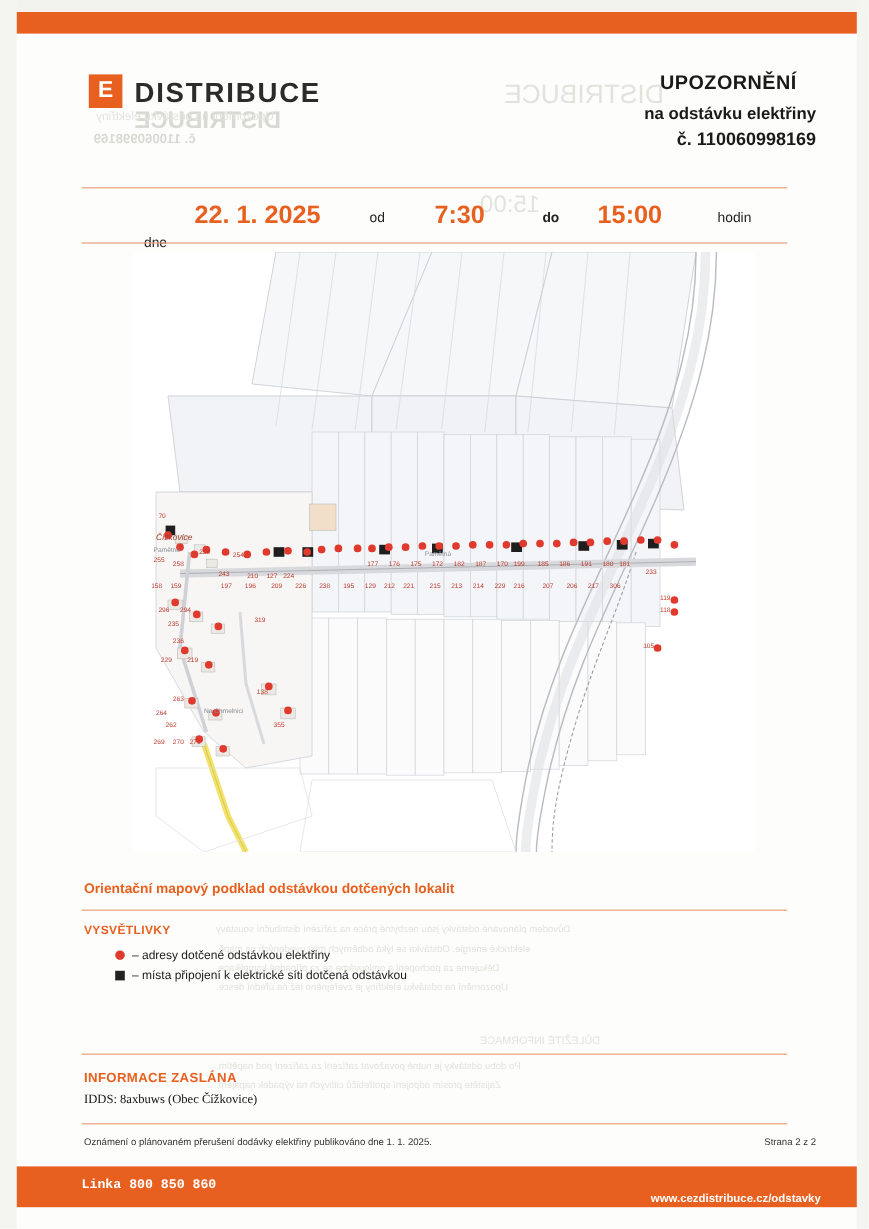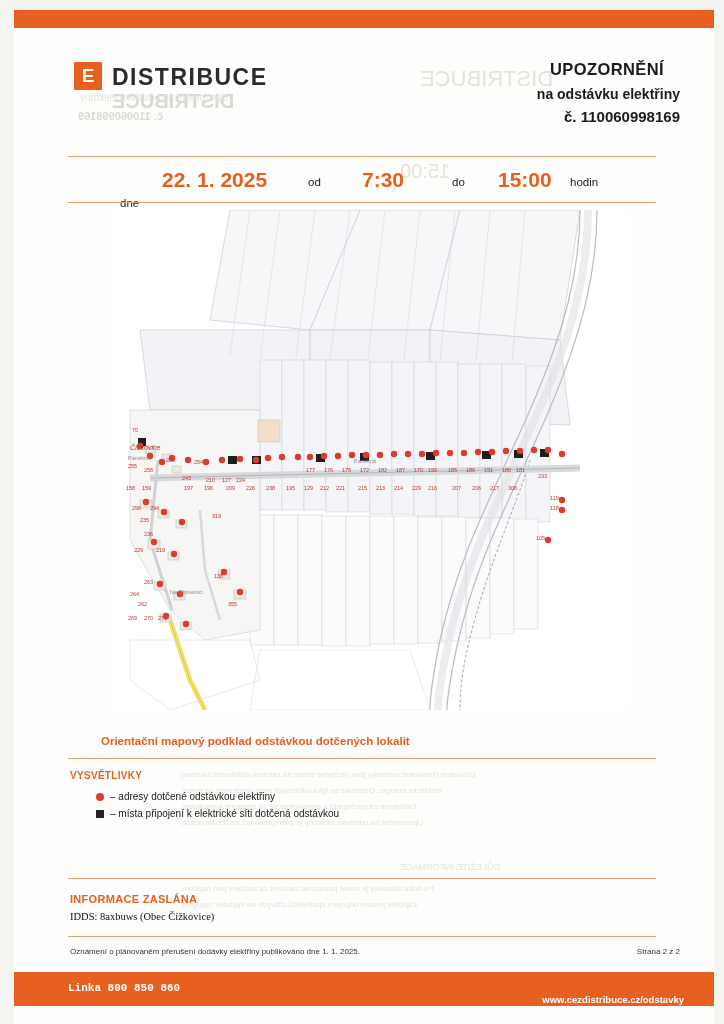--- a/index.html
+++ b/index.html
@@ -155,21 +155,20 @@
     left: 110px; top: 210px;
     width: 520px; height: 500px;
     overflow: hidden;
   }
   .map-caption {
     position: absolute;
     left: 70px; top: 735px;
     font-size: 11.5px;
     font-weight: bold;
     color: #e8601f;
-    margin-left: 31px;
   }
   .legend-title {
     position: absolute;
     left: 70px; top: 770px;
     font-size: 10px;
     font-weight: bold;
     color: #e8601f;
     letter-spacing: 0.3px;
   }
   .legend-item {
@@ -254,23 +253,23 @@
   <div class="notice-title">UPOZORNĚNÍ</div>
   <div class="notice-sub">na odstávku elektřiny</div>
   <div class="notice-num">č. 110060998169</div>
 
   <div class="rule" style="top:156px;"></div>
   <div class="daterow">
     <div class="dr-lbl" style="left:30px;margin-top:21px;">dne</div>
     <div class="dr-val" style="left:72px;">22. 1. 2025</div>
     <div class="dr-lbl" style="left:218px;">od</div>
     <div class="dr-val" style="left:272px;">7:30</div>
-    <div class="dr-lbl" style="left:362px;">do</div>
+    <div class="dr-lbl" style="left:362px;font-weight:bold;">do</div>
     <div class="dr-val" style="left:408px;">15:00</div>
-    <div class="dr-lbl" style="left:480px;">hodin</div>
+    <div class="dr-lbl" style="left:508px;">hodin</div>
   </div>
   <div class="rule" style="top:202px;"></div>
 
   <div class="map-wrap">
     <svg width="520" height="500" viewBox="0 0 520 500" xmlns="http://www.w3.org/2000/svg">
       <rect x="0" y="0" width="520" height="500" fill="#ffffff"></rect>
 
       <g stroke="#c9ccd2" stroke-width="0.7" fill="#f6f7f9">
         <polygon points="120,0 250,0 200,120 100,110"></polygon>
         <polygon points="250,0 350,0 320,120 200,120"></polygon>

